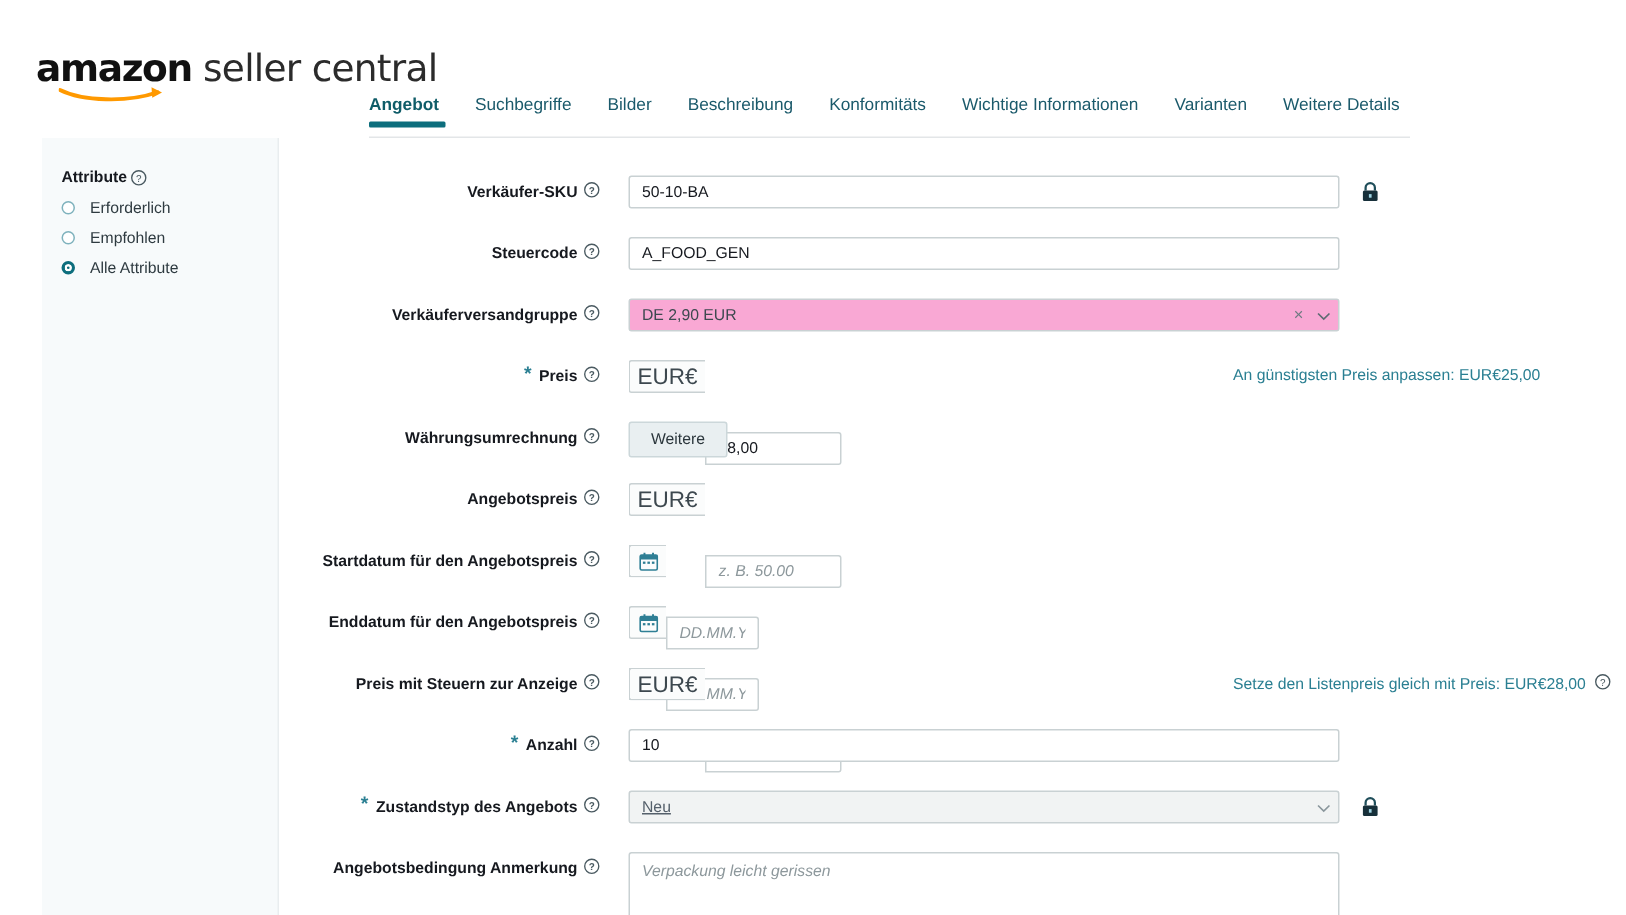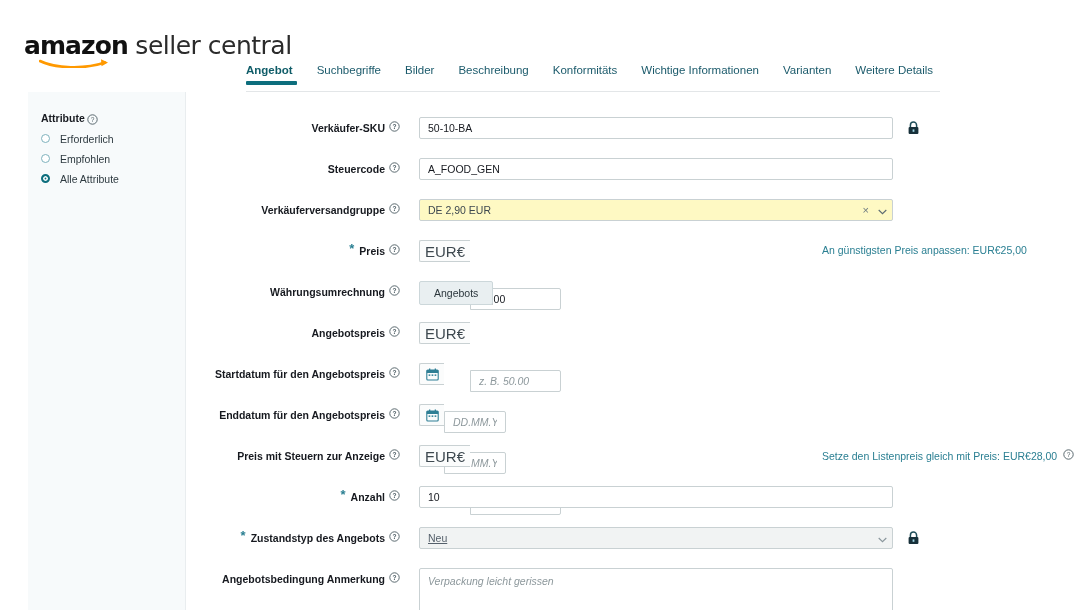--- a/index.html
+++ b/index.html
@@ -114,21 +114,21 @@
     height:22px; width:25px;
     border:1px solid #c9d1d3; border-right:none; border-radius:2px 0 0 2px;
     background:#fbfcfc; display:flex; align-items:center; justify-content:center;
   }
   .prefixed.date input.tf { width:62px; }
 
   
   .selwrap { position:relative; width:474px; }
   .selbox {
     width:474px; height:22px; border:1px solid #c9d1d3; border-radius:2px;
-    background:#fef9c3; font-size:10.5px; color:#3d484f;
+    background:#f9a8d4; font-size:10.5px; color:#3d484f;
     display:flex; align-items:center; padding:0 8px;
   }
   .selbox.dis { background:#f1f3f3; color:#55606b;text-decoration:underline; }
   .sel-actions {
     position:absolute; right:6px; top:0; height:22px;
     display:flex; align-items:center; gap:9px;
   }
   .clear-x { font-size:11px; color:#6d7a80; cursor:pointer; line-height:1; }
 
   textarea.tf {
@@ -276,21 +276,21 @@
 
     <div class="row" style="top:189px;">
       <div class="lbl">
         <span>Währungsumrechnung</span>
         <span><svg width="11" height="11" viewBox="0 0 11 11">
               <circle cx="5.5" cy="5.5" r="4.7" fill="none" stroke="#4a5a61" stroke-width="0.9"></circle>
               <text x="5.5" y="8" font-size="6.6" fill="#4a5a61" text-anchor="middle" font-family="Liberation Sans">?</text>
             </svg></span>
       </div>
       <div class="ctl">
-        <button class="btn-apply">Angebots</button>
+        <button class="btn-apply">Weitere</button>
       </div>
     </div>
 
     <div class="row" style="top:230px;">
       <div class="lbl">
         <span>Angebotspreis</span>
         <span><svg width="11" height="11" viewBox="0 0 11 11">
               <circle cx="5.5" cy="5.5" r="4.7" fill="none" stroke="#4a5a61" stroke-width="0.9"></circle>
               <text x="5.5" y="8" font-size="6.6" fill="#4a5a61" text-anchor="middle" font-family="Liberation Sans">?</text>
             </svg></span>

